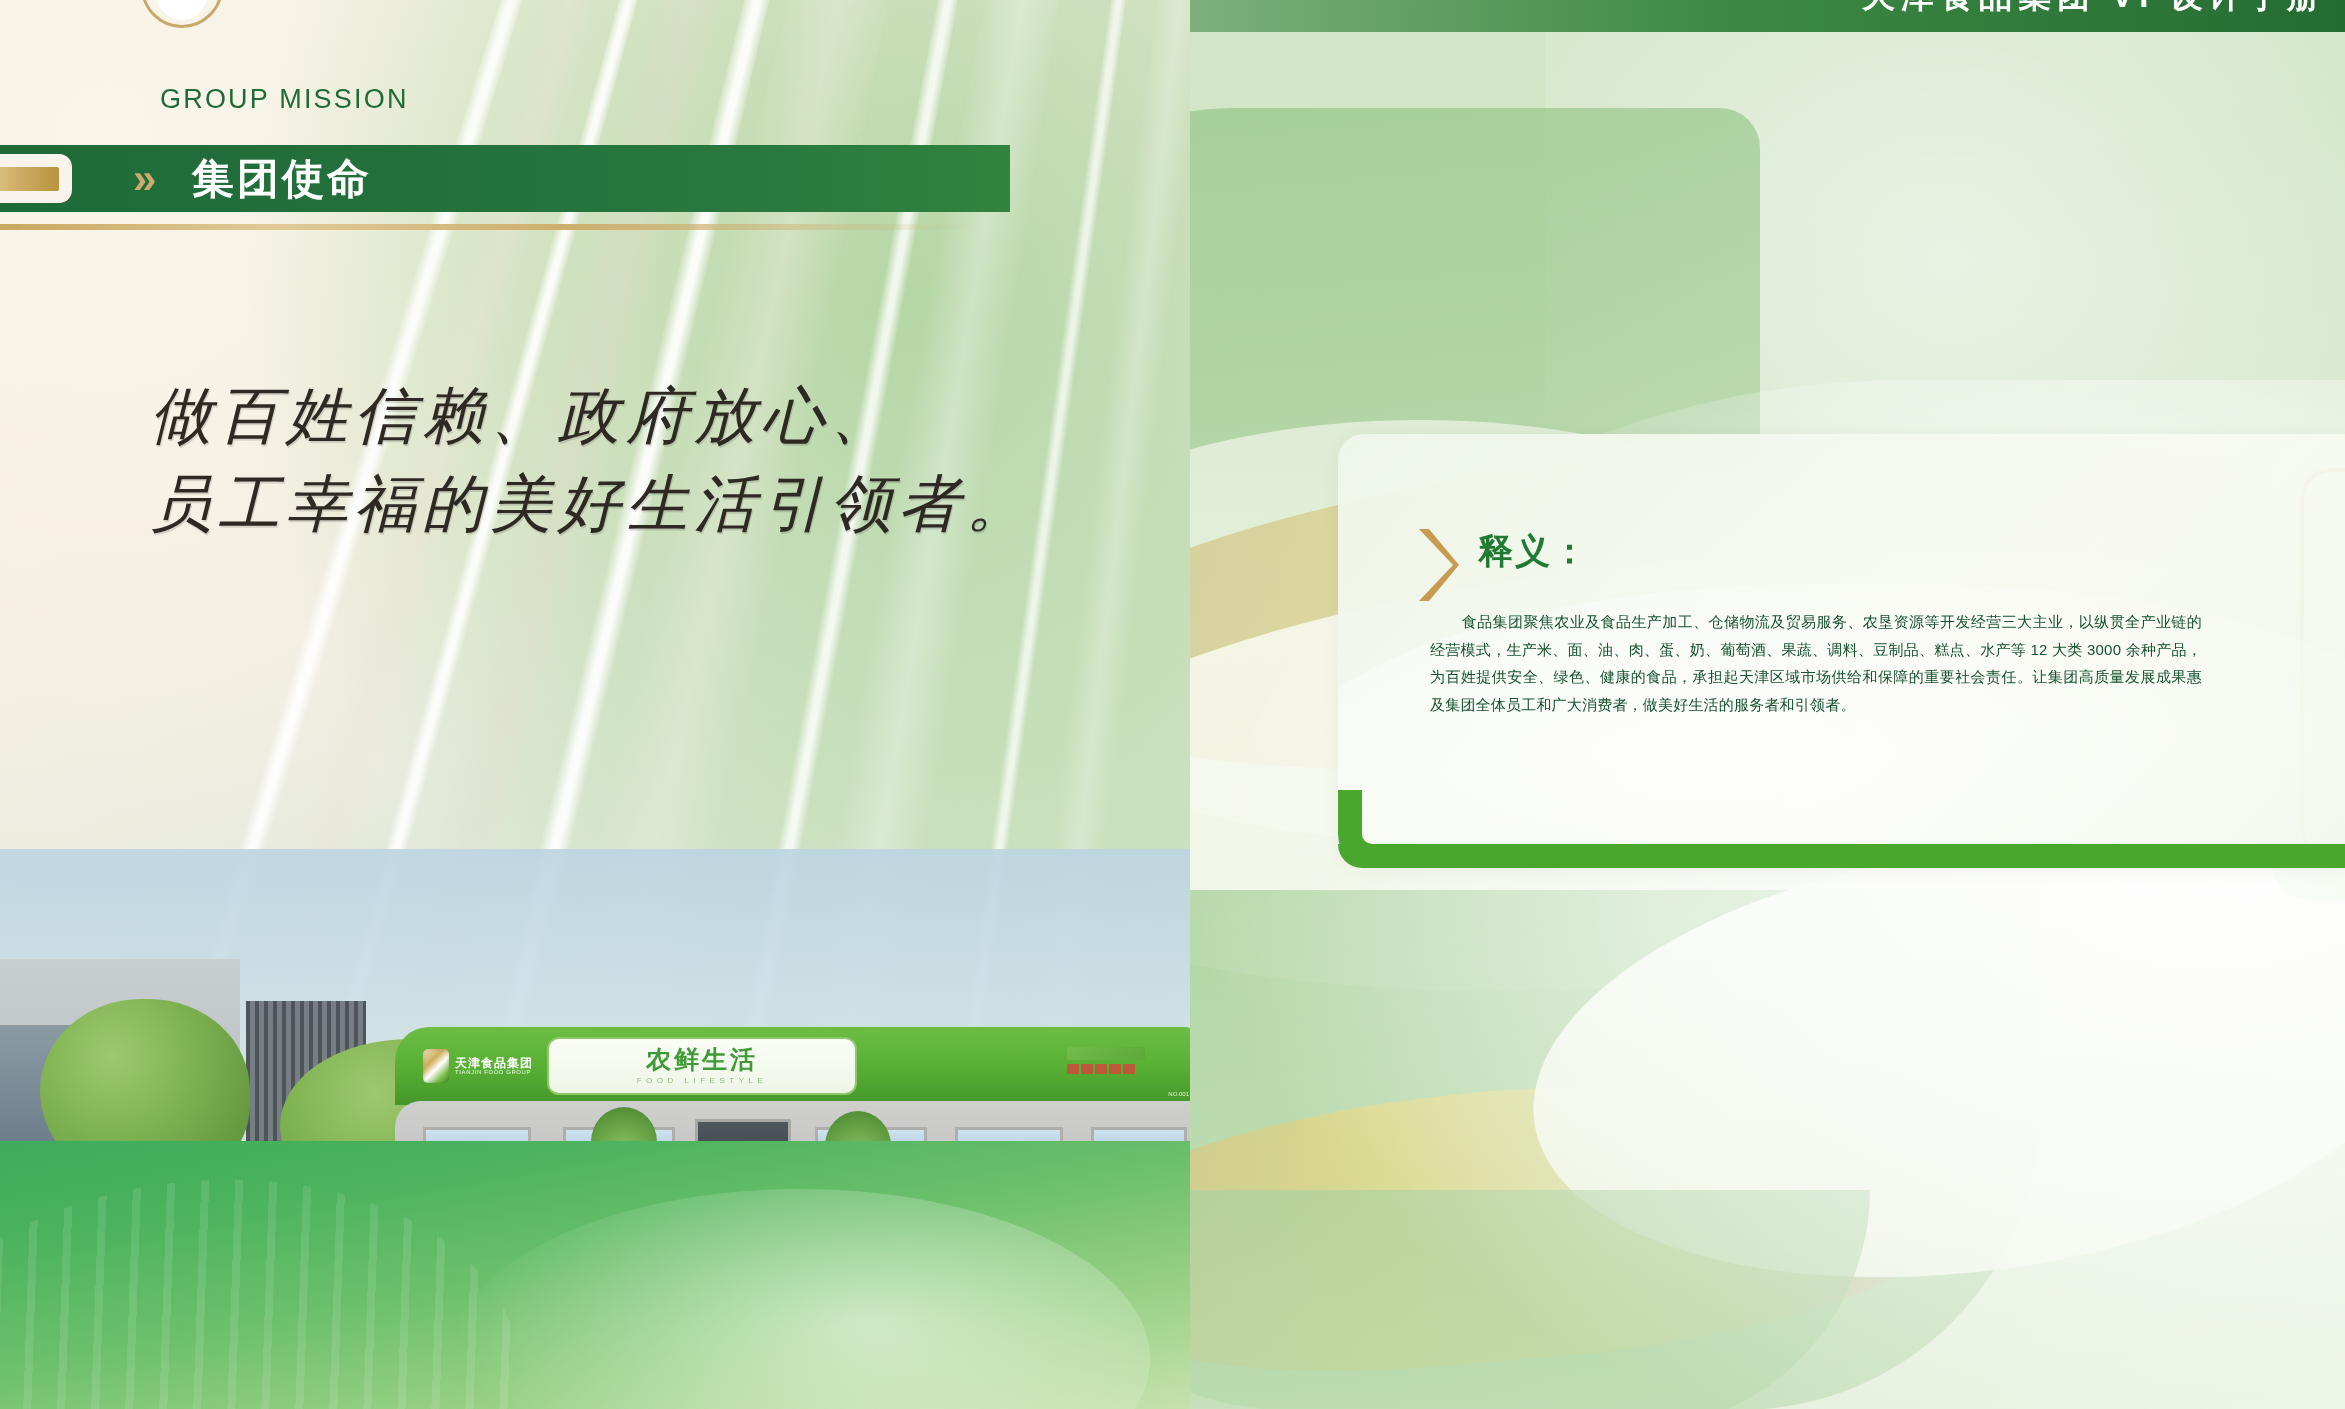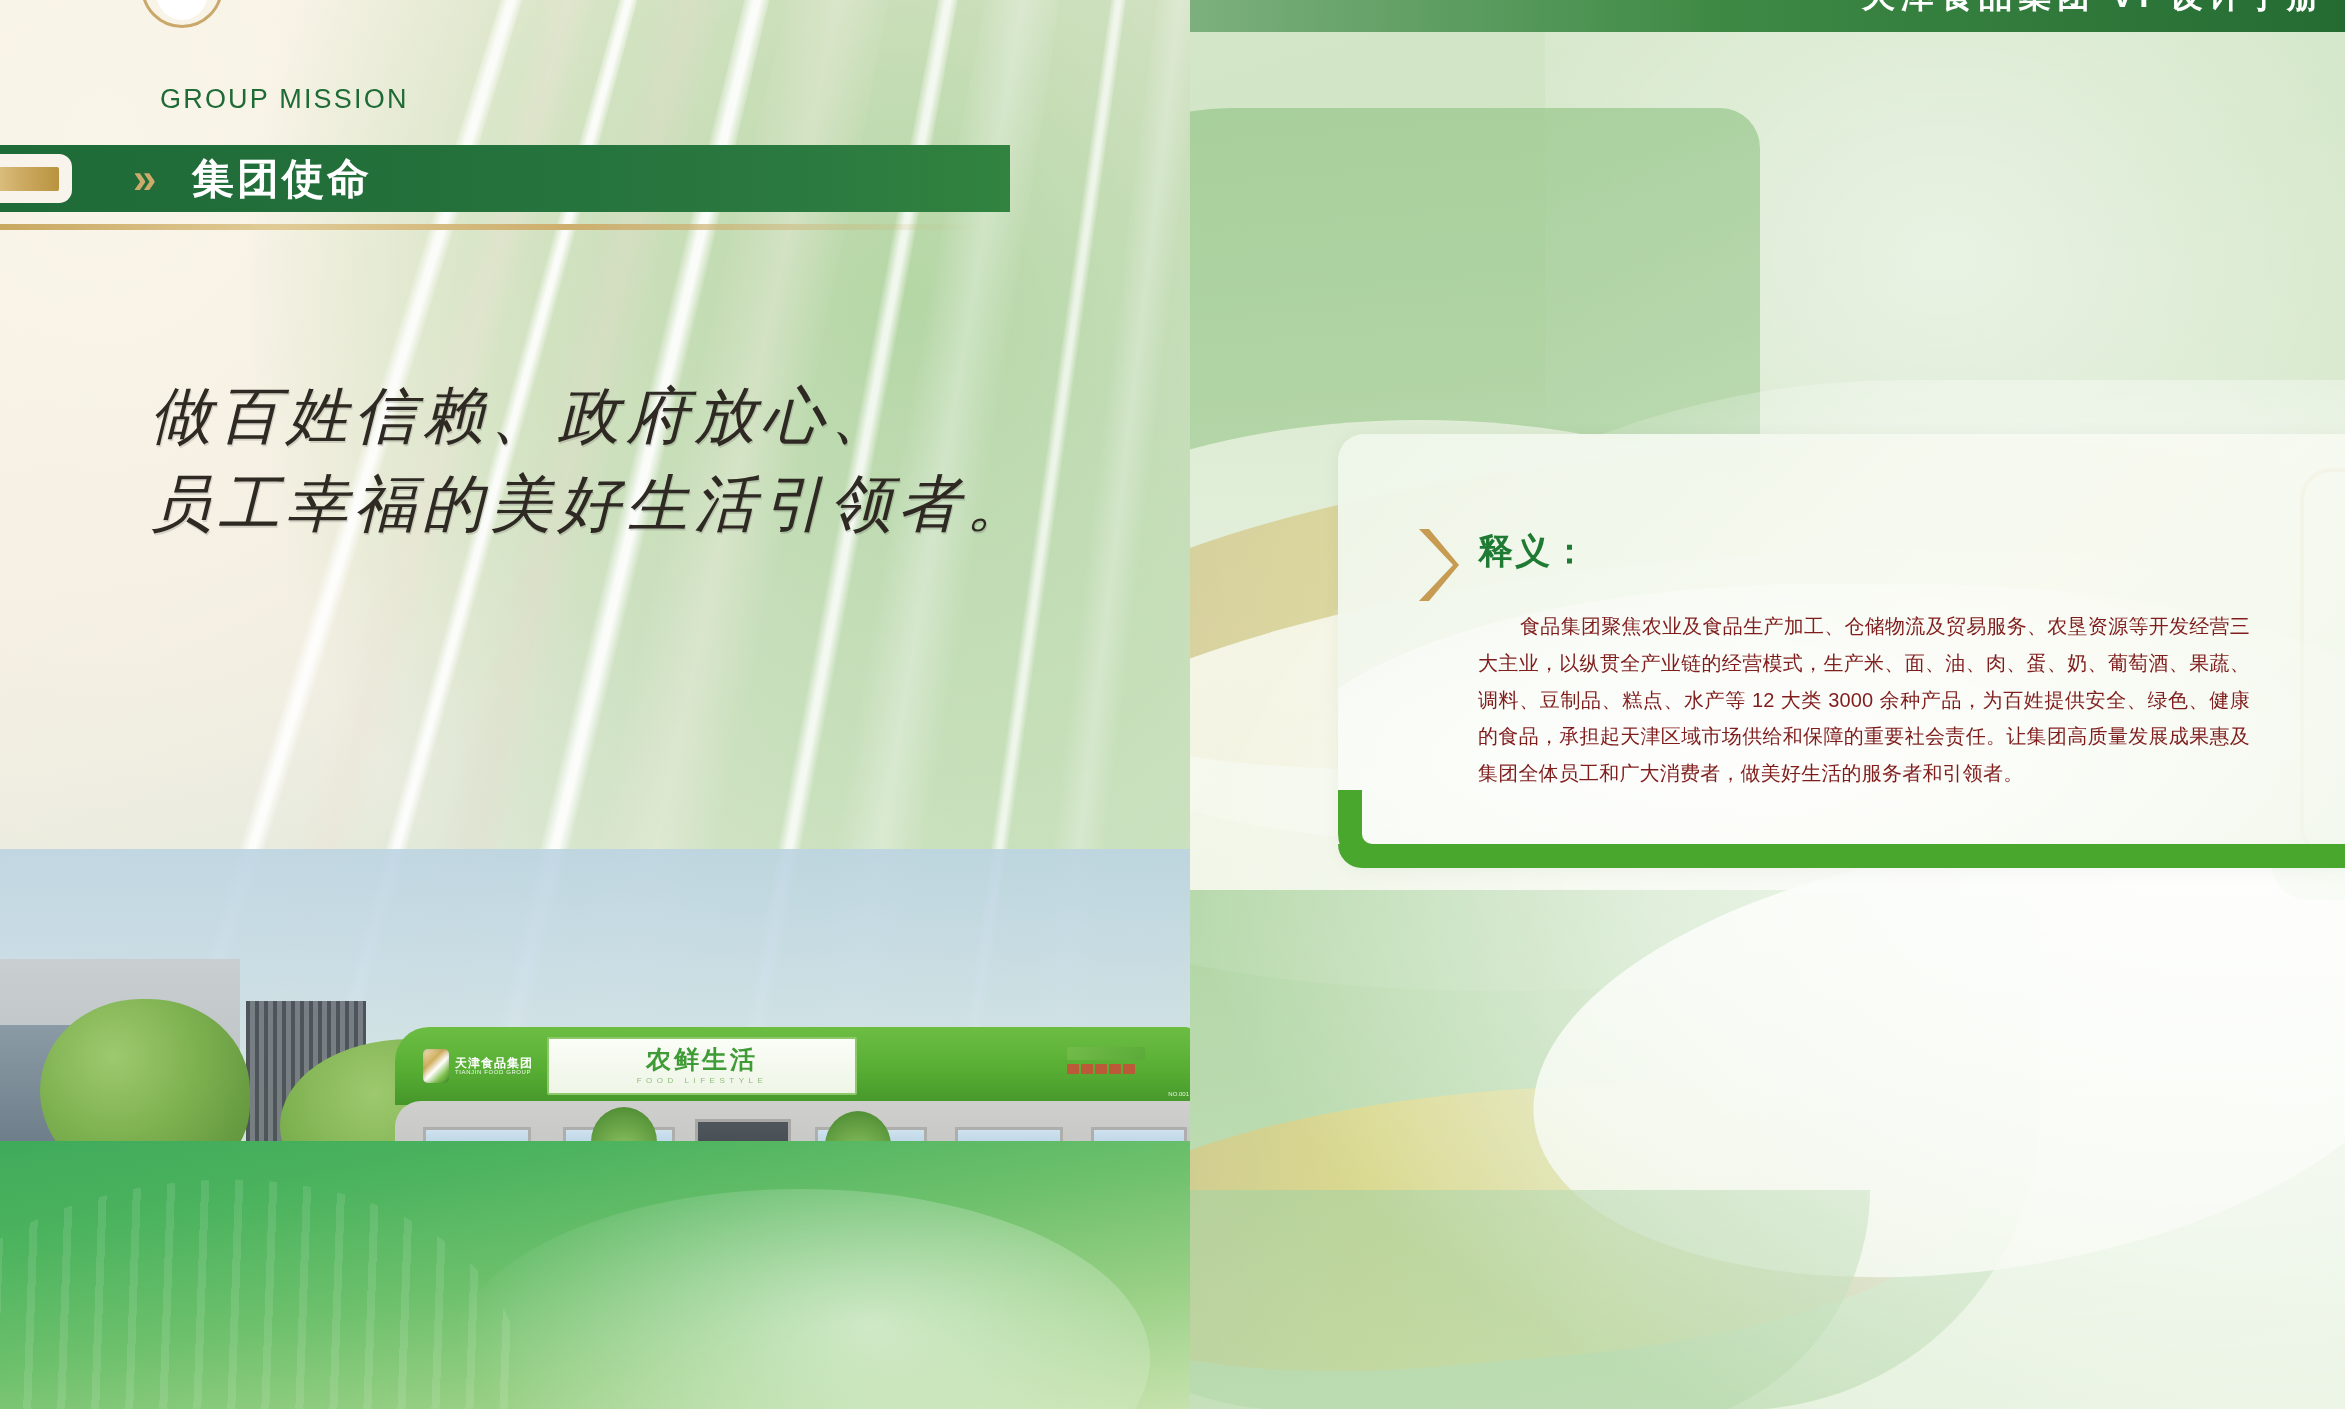--- a/index.html
+++ b/index.html
@@ -83,21 +83,21 @@
     position:absolute; left:395px; top:178px; width:800px; height:250px;
   }
   .store-roof{
     position:absolute; left:0; top:0; width:800px; height:78px;
     background:linear-gradient(180deg,#6cbe43 0%, #57ae33 55%, #45962a 100%);
     border-radius:34px 10px 0 0;
   }
   .store-sign{
     position:absolute; left:152px; top:10px; width:310px; height:58px;
     background:linear-gradient(180deg,#fbfdf7,#eef5e6);
-    border:2px solid #8dc96a; border-radius:2px;
+    border:2px solid #8dc96a; border-radius:12px;
     display:flex; flex-direction:column; align-items:center; justify-content:center;
   }
   .sign-cn{ color:#3f9b36; font-size:25px; font-weight:700; letter-spacing:3px; line-height:1; }
   .sign-en{ color:#8fbf7a; font-size:8px; letter-spacing:4.5px; margin-top:4px; }
   .store-logo{ position:absolute; left:28px; top:12px; width:110px; height:54px;
      display:flex; align-items:center; gap:6px; }
   .logo-mark{
     width:26px; height:34px; border-radius:5px;
     background:linear-gradient(135deg,#f2e6c2 0%, #cfae5e 35%, #ffffff 55%, #7fc04d 78%, #3f8f28 100%);
     box-shadow:inset 0 0 4px rgba(0,0,0,.18);
@@ -316,22 +316,22 @@
     position:absolute; left:1413px; top:525px;
     width:0; height:0;
   }
   .card-arrow svg{ display:block; }
 
   .card-title{
     position:absolute; left:1478px; top:528px;
     font-size:35px; font-weight:700; color:#1f7a34; letter-spacing:2px;
   }
   .card-body{
-    position:absolute; left:1478px; top:608px; width:772px;
-    font-size:20px; line-height:1.84; color:#7f1d1d; letter-spacing:.2px;
+    position:absolute; left:1430px; top:608px; width:772px;
+    font-size:15px; line-height:1.84; color:#14532d; letter-spacing:.2px;
     text-align:justify;
   }
   .card-body .ind{ display:inline-block; width:2.1em; }
 
   
   .tr-head{
     position:absolute; left:1862px; top:-26px;
     font-size:33px; font-weight:700; color:#ffffff; letter-spacing:6px;
     white-space:nowrap;
   }

